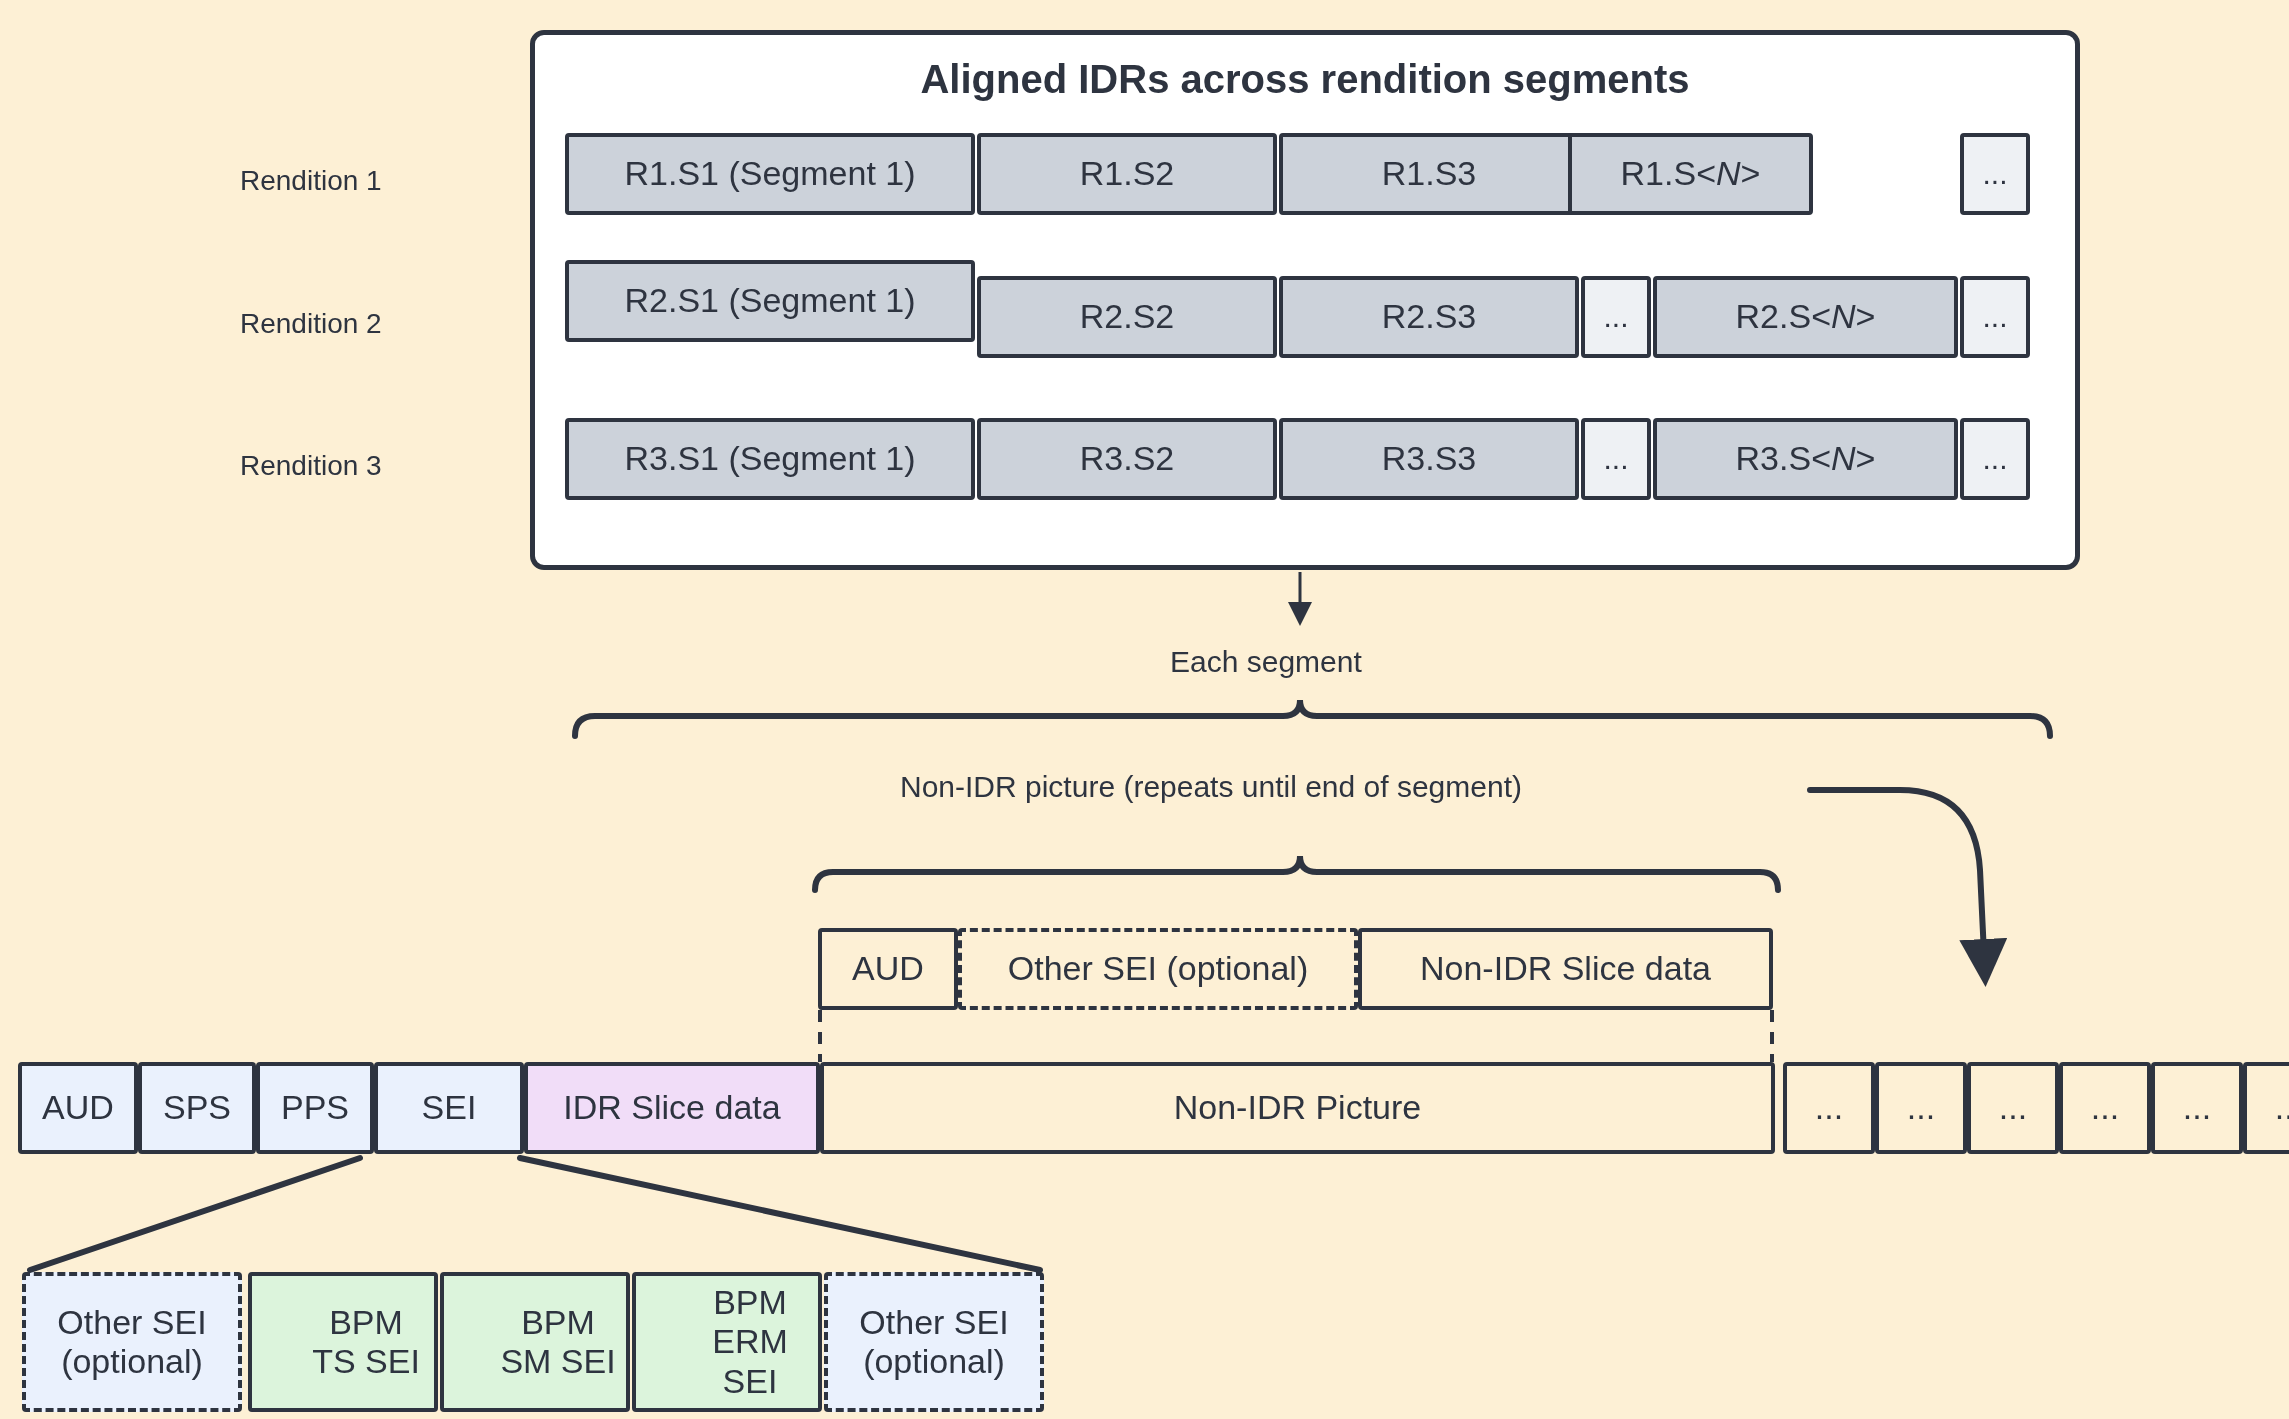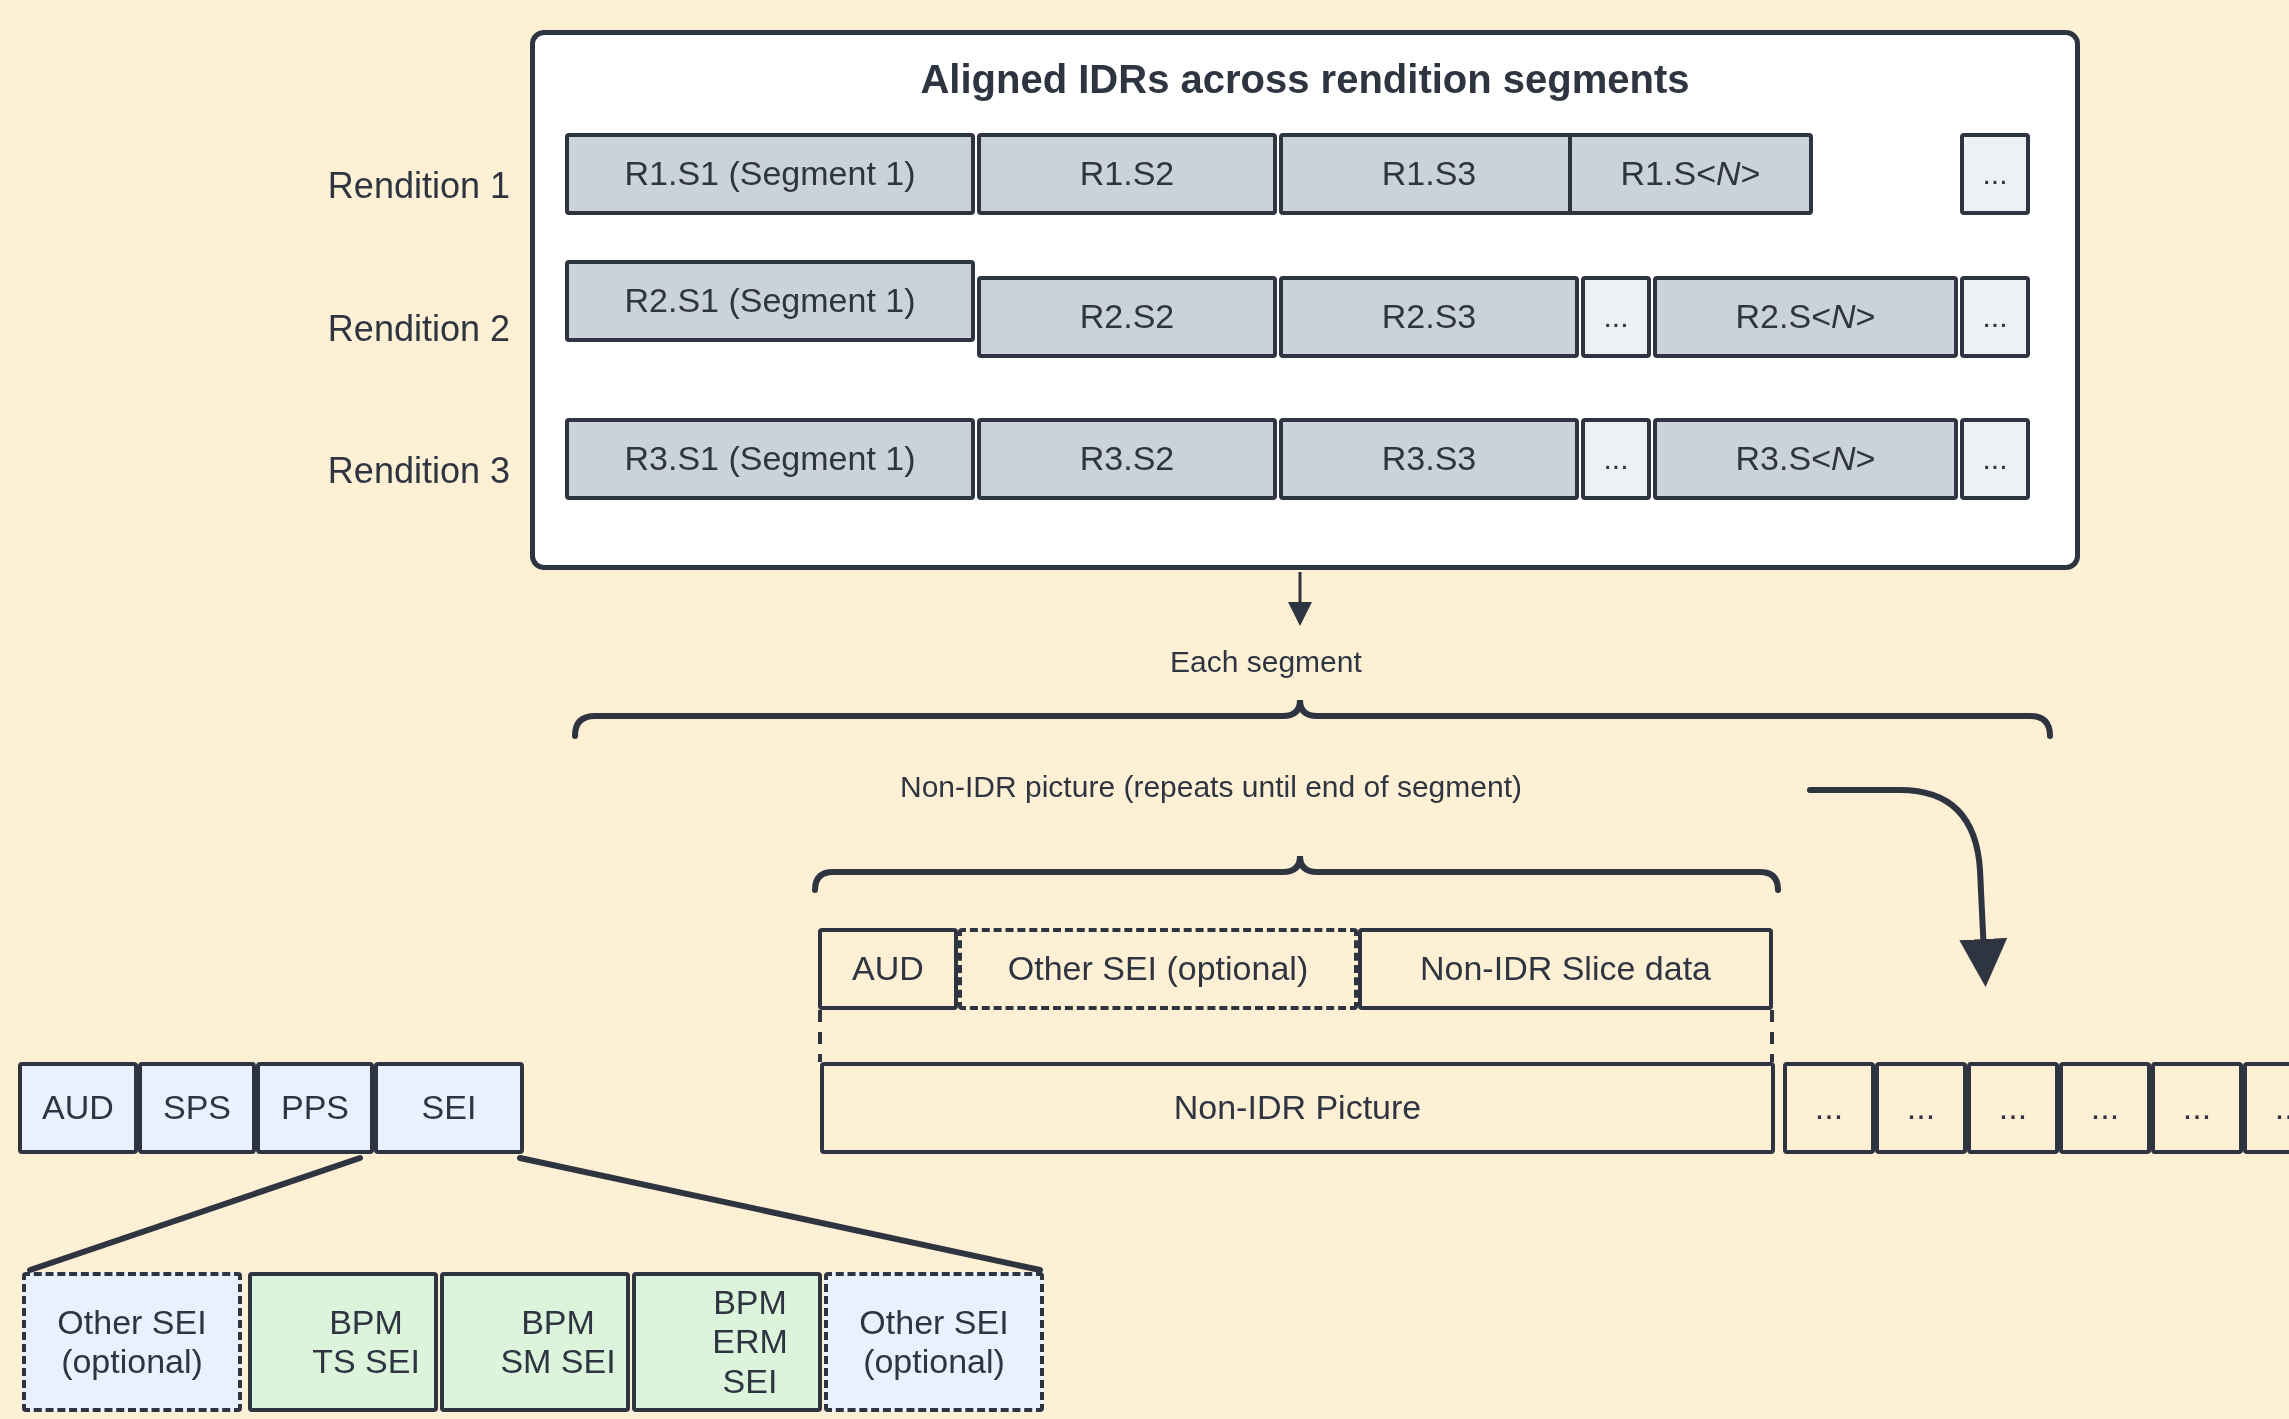--- a/index.html
+++ b/index.html
@@ -41,23 +41,23 @@
   .panel-title{
     position:absolute;
     left:0;right:0;top:22px;
     text-align:center;
     font-size:40px;
     font-weight:bold;
     color:#2e3440;
   }
   .row-label{
     position:absolute;
-    font-size:36px;
+    font-size:28px;
     color:#2e3440;
-    text-align:right;
+    text-align:left;
     white-space:nowrap;
   }
   .plain-text{
     position:absolute;
     font-size:30px;
     color:#2e3440;
     white-space:nowrap;
   }
   svg.overlay{position:absolute;left:0;top:0;width:2289px;height:1419px;overflow:visible;pointer-events:none;}
   .ital{font-style:italic;}
@@ -101,20 +101,21 @@
   <div class="plain-text" style="left:900px;top:770px;">Non-IDR picture (repeats until end of segment)</div>
 
   <div class="cell cream" style="left:818px;top:928px;width:140px;height:82px;">AUD</div>
   <div class="cell cream dashed" style="left:958px;top:928px;width:400px;height:82px;">Other SEI (optional)</div>
   <div class="cell cream" style="left:1358px;top:928px;width:415px;height:82px;">Non-IDR Slice data</div>
 
   <div class="cell blue" style="left:18px;top:1062px;width:120px;height:92px;">AUD</div>
   <div class="cell blue" style="left:138px;top:1062px;width:118px;height:92px;">SPS</div>
   <div class="cell blue" style="left:256px;top:1062px;width:118px;height:92px;">PPS</div>
   <div class="cell blue" style="left:374px;top:1062px;width:150px;height:92px;">SEI</div>
+  <div class="cell purple" style="left:524px;top:1062px;width:296px;height:92px;">IDR Slice data</div>
   <div class="cell cream" style="left:820px;top:1062px;width:955px;height:92px;">Non-IDR Picture</div>
   <div class="cell cream" style="left:1783px;top:1062px;width:92px;height:92px;">...</div>
   <div class="cell cream" style="left:1875px;top:1062px;width:92px;height:92px;">...</div>
   <div class="cell cream" style="left:1967px;top:1062px;width:92px;height:92px;">...</div>
   <div class="cell cream" style="left:2059px;top:1062px;width:92px;height:92px;">...</div>
   <div class="cell cream" style="left:2151px;top:1062px;width:92px;height:92px;">...</div>
   <div class="cell cream" style="left:2243px;top:1062px;width:92px;height:92px;">...</div>
 
   <div class="cell blue dashed" style="left:22px;top:1272px;width:220px;height:140px;">Other SEI
 (optional)</div>

